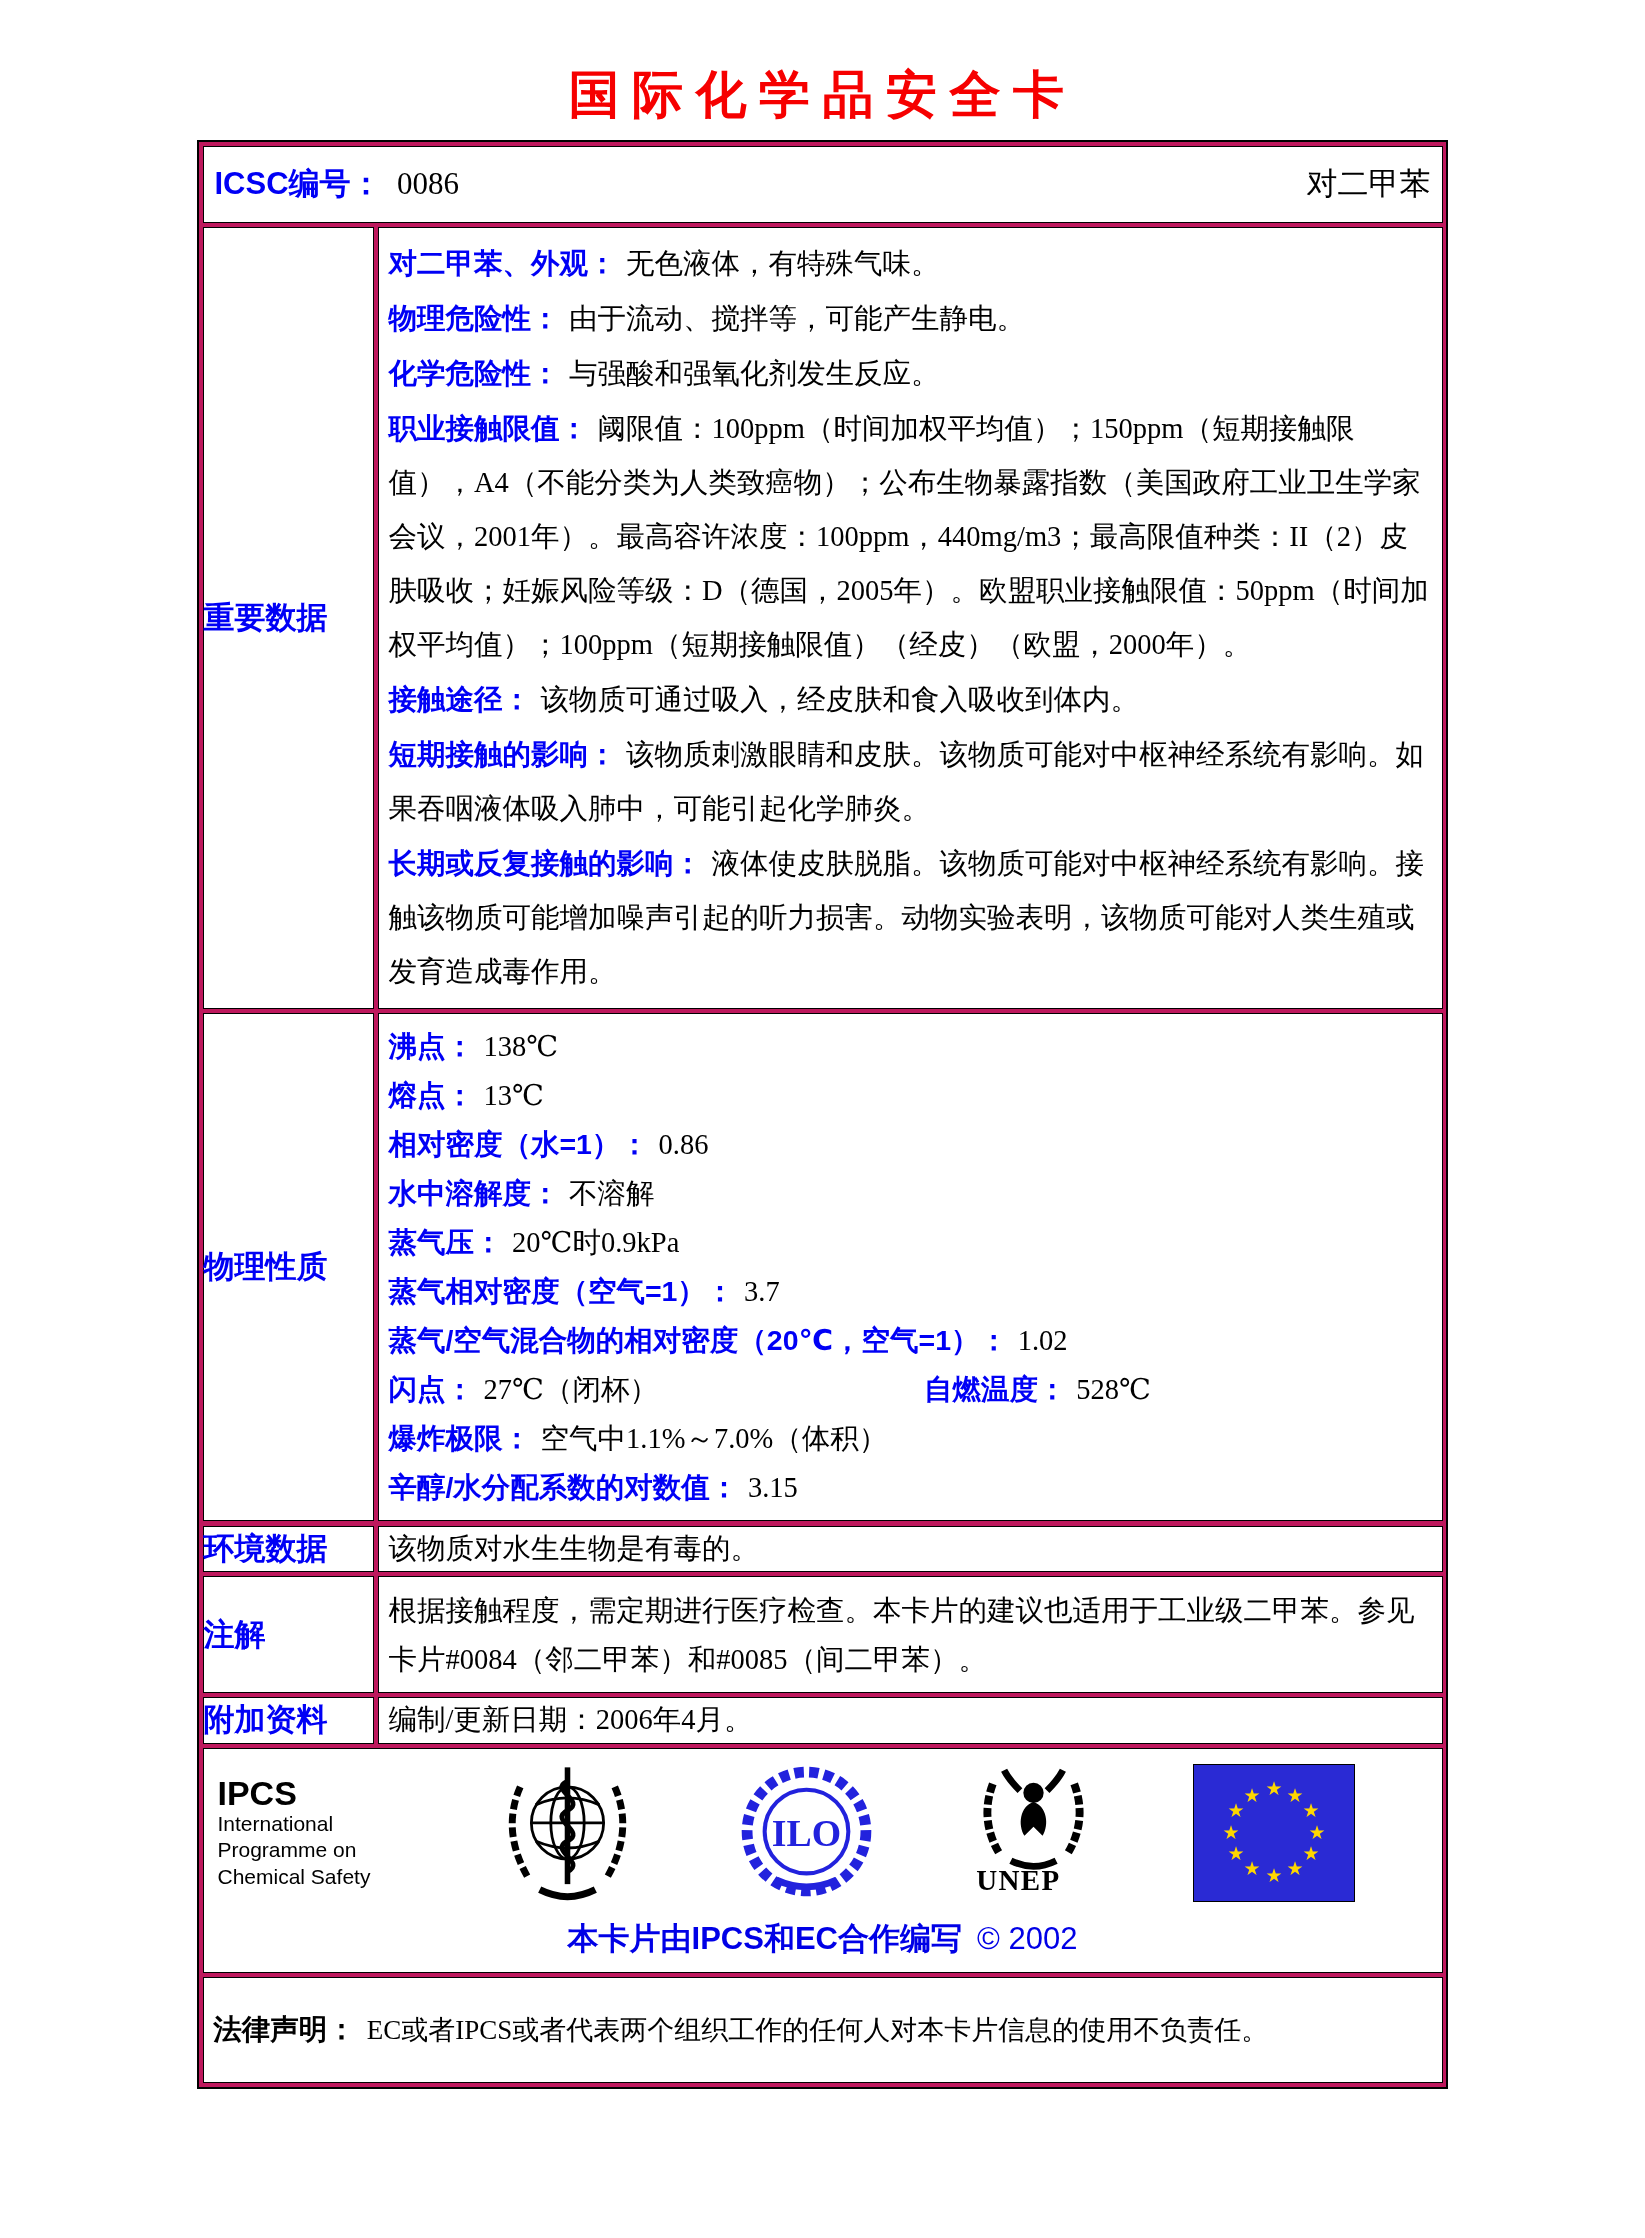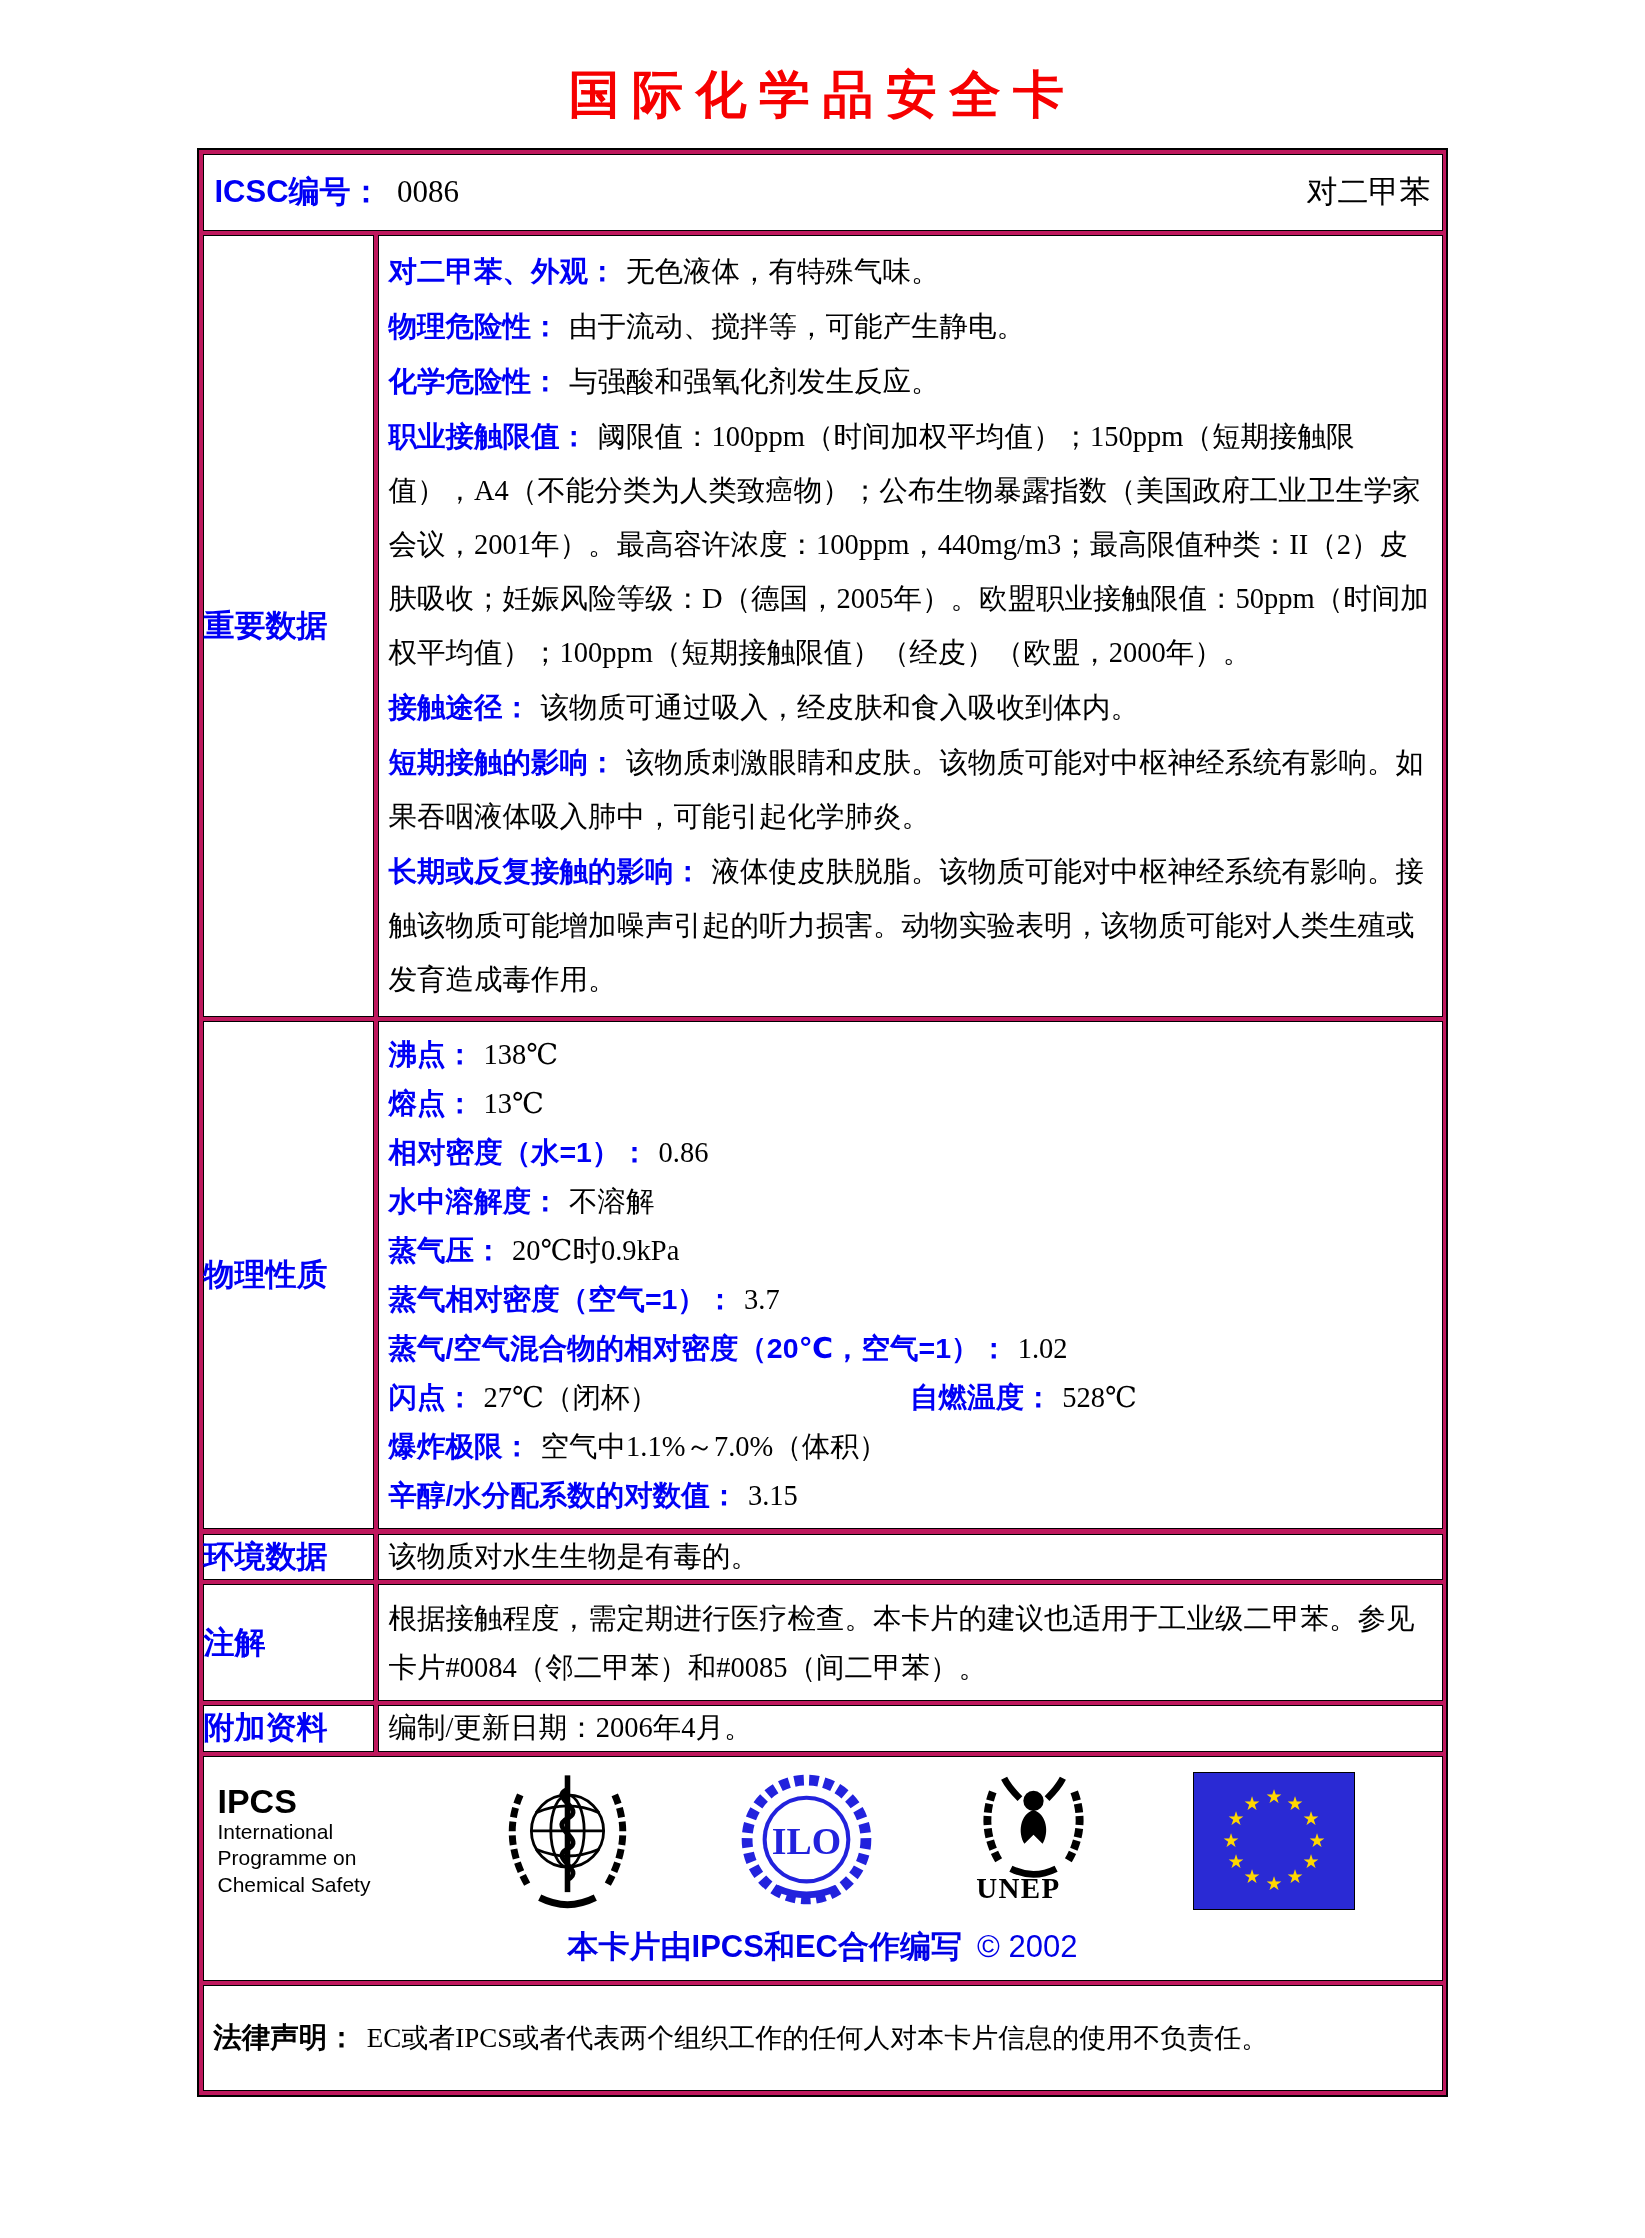--- a/index.html
+++ b/index.html
@@ -1,35 +1,35 @@
 <!DOCTYPE html>
 <html style="font-size:11px"><head>
 <meta charset="utf-8">
 <style>
   html,body{margin:0;padding:0;background:#fff;}
   body{width:1645px;height:2239px;overflow:hidden;
        font-family:"Liberation Serif","DejaVu Serif",serif;color:#000;}
   .page{width:1645px;}
-  .doc-title{margin:61px 0 18px 0;text-align:center;
+  .doc-title{margin:61px 0 10px 0;text-align:center;
      font-family:Liberation Mono, monospace;
      font-size:51px;font-weight:bold;color:#f60000;letter-spacing:12.5px;}
   .card{width:1240px;margin:0 auto;border:2.8px solid #000;padding:3.5px;
         display:flex;flex-direction:column;gap:4.2px;background:#be185d;}
   .row{display:flex;gap:4.2px;}
   .cell{border:1.4px solid #000;background:#fff;box-sizing:border-box;}
   .label-cell{flex:0 0 171px;display:flex;align-items:center;justify-content:flex-start;
       font-family:"Liberation Sans","DejaVu Sans",sans-serif;
       font-weight:bold;font-size:31px;color:#0000f5;text-align:center;}
   .content-cell{flex:1;padding:8.3px 9.7px;font-size:28.5px;}
   .line{margin:0;line-height:54px;}
   .sect-phys .line{line-height:49px;}
   .k{color:#0000f5;font-weight:bold;margin-right:9.7px;
      font-family:"Liberation Sans","DejaVu Sans",sans-serif;}
   .v{color:#000;}
-  .two-col{display:flex;}
+  .two-col{display:flex;gap:14px;}
   .pair-left{flex:0 0 50%;}
   
   .header-cell{flex:1;display:flex;align-items:center;padding:16.7px 11px;font-size:31px;}
   .header-cell .k{margin-right:15.3px;}
   .spacer{flex:1;}
   
   .one-line .content-cell{padding:6.3px 9.7px;}
   .one-line .line{line-height:32px;}
   .notes .line{line-height:49px;}
   

